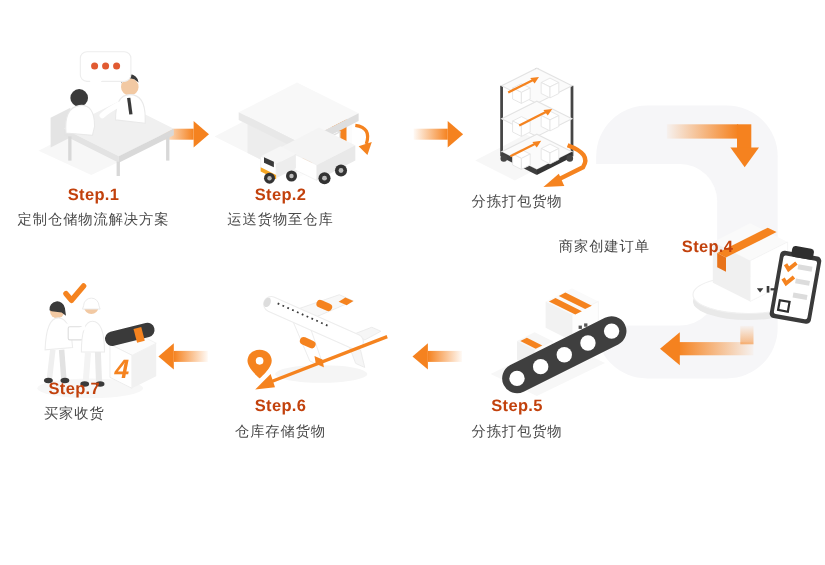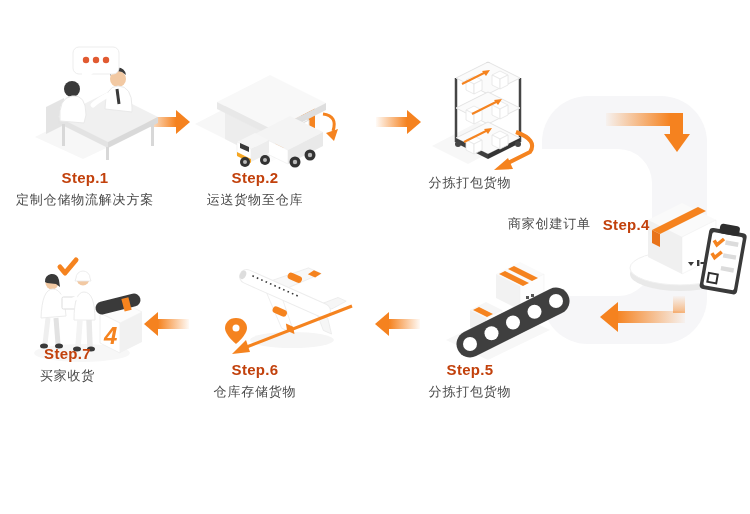--- a/index.html
+++ b/index.html
@@ -14,21 +14,21 @@
                      background:#ffffff; border-radius:0 34px 34px 0; }
 
   .illu  { position:absolute; z-index:3; }
   .arrow { position:absolute; z-index:2; }
 
   .step-label { position:absolute; text-align:center; z-index:4; }
   .step-title { font-size:15px; font-weight:bold; color:#c2410c; letter-spacing:.3px; }
   .step-desc  { font-size:13px; color:#4a4a4a; margin-top:5px; letter-spacing:.8px; }
 
   .step4-row { position:absolute; left:508px; top:215px; display:flex; align-items:center;
-               gap:12px; z-index:4; }
+               gap:29px; z-index:4; }
   .step4-row .step-desc { margin-top:0; }
 </style>
 </head>
 <body>
 
 <div class="canvas">
 
   <svg width="0" height="0" style="position:absolute" aria-hidden="true">
     <defs>
       <linearGradient id="gradR" x1="0" y1="0" x2="1" y2="0">

